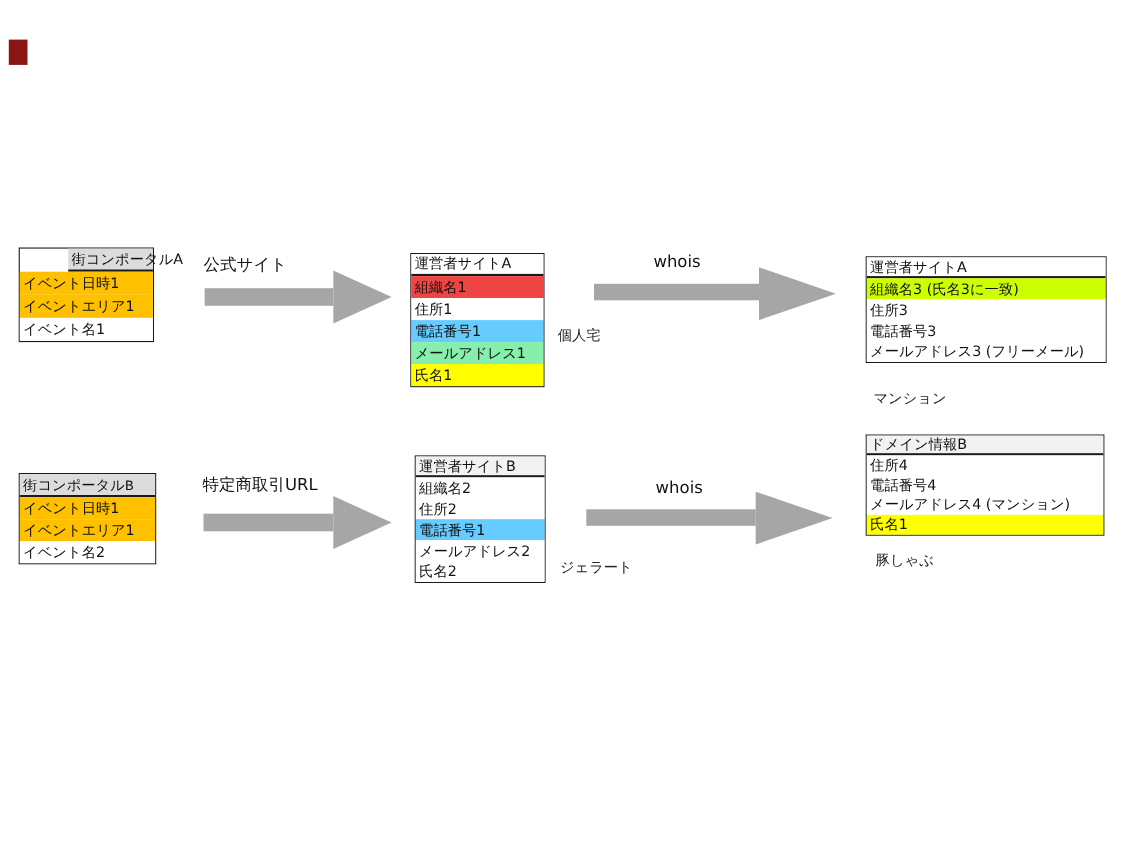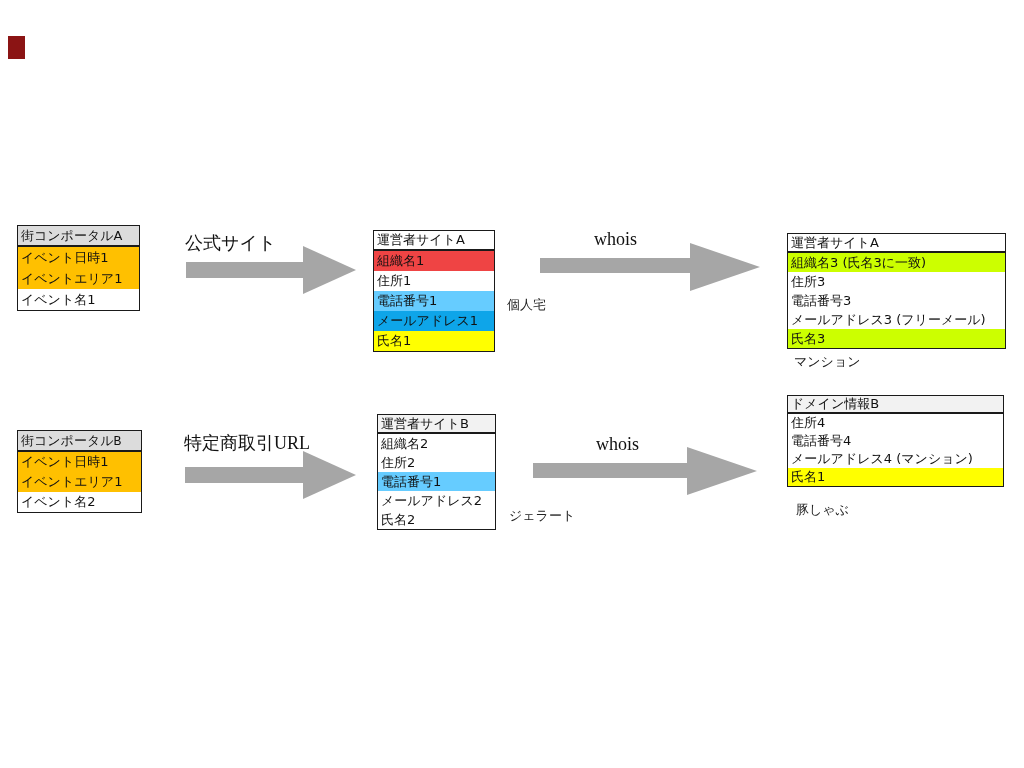--- a/index.html
+++ b/index.html
@@ -8,21 +8,21 @@
   .abs{position:absolute;}
   
   #red-marker{left:8px;top:36px;width:17px;height:23px;}
   
   .box{position:absolute;border:1px solid #1a1a1a;background:#fff;box-sizing:border-box;}
   .box-header{border-bottom:2px solid #1a1a1a;font-size:13px;white-space:nowrap;
               padding-left:3px;box-sizing:border-box;display:flex;align-items:center;}
   .box-row{font-size:13px;white-space:nowrap;padding-left:3px;box-sizing:border-box;
            display:flex;align-items:center;}
   #portal-a{left:17px;top:225px;width:123px;}
-  #portal-a .box-header{height:21px;} #portal-a .box-row{height:21px;}
+  #portal-a .box-header{height:21px;margin-left:44px;} #portal-a .box-row{height:21px;}
   #site-a{left:373px;top:230px;width:122px;}
   #site-a .box-header{height:20px;} #site-a .box-row{height:20px;}
   #domain-a{left:787px;top:233px;width:219px;}
   #domain-a .box-header{height:19px;} #domain-a .box-row{height:19px;}
   #portal-b{left:17px;top:430px;width:125px;}
   #portal-b .box-header{height:21px;font-family:Liberation Mono, monospace;} #portal-b .box-row{height:20px;}
   #site-b{left:377px;top:414px;width:119px;}
   #site-b .box-header{height:19px;} #site-b .box-row{height:19px;}
   #domain-b{left:787px;top:395px;width:217px;}
   #domain-b .box-header{height:18px;} #domain-b .box-row{height:18px;}
@@ -35,21 +35,21 @@
   #arrow2-shaft{left:540px;top:258px;width:150px;height:15px;}
   #arrow2-head{left:690px;top:243px;border-top:24px solid transparent;
                border-bottom:24px solid transparent;border-left:70px solid #A6A6A6;}
   #arrow3-shaft{left:185px;top:467px;width:118px;height:16px;}
   #arrow3-head{left:303px;top:451px;border-top:24px solid transparent;
                border-bottom:24px solid transparent;border-left:53px solid #A6A6A6;}
   #arrow4-shaft{left:533px;top:463px;width:154px;height:15px;}
   #arrow4-head{left:687px;top:447px;border-top:24px solid transparent;
                border-bottom:24px solid transparent;border-left:70px solid #A6A6A6;}
   
-  .lbl{position:absolute;font-size:18px;white-space:nowrap;color:#111;font-family:Liberation Serif, serif;}
+  .lbl{position:absolute;font-size:15px;white-space:nowrap;color:#111;}
   .note{position:absolute;font-size:13px;white-space:nowrap;color:#222;}
   #lbl-official{left:185px;top:231px;}
   #lbl-whois-top{left:594px;top:229px;}
   #lbl-tokutei{left:184px;top:431px;}
   #lbl-whois-bottom{left:596px;top:434px;}
   #note-kojintaku{left:507px;top:296px;}
   #note-mansion{left:794px;top:353px;}
   #note-gelato{left:509px;top:507px;}
   #note-tonshabu{left:796px;top:501px;}
 </style>
@@ -67,37 +67,36 @@
 
 <div id="lbl-official" class="lbl">公式サイト</div>
 <div id="arrow1-shaft" class="shaft"></div>
 <div id="arrow1-head" class="head"></div>
 
 <div id="site-a" class="box">
   <div class="box-header" style="background: rgb(255, 255, 255);">運営者サイトA</div>
   <div class="box-row" style="background: #ef4444;">組織名1</div>
   <div class="box-row" style="background: rgb(255, 255, 255);">住所1</div>
   <div class="box-row" style="background: rgb(102, 204, 255);">電話番号1</div>
-  <div class="box-row" style="background: #0ea5e9;">メールアドレス1</div>
+  <div class="box-row" style="background: #86efac;">メールアドレス1</div>
   <div class="box-row" style="background: rgb(255, 255, 0);">氏名1</div>
 </div>
 
 <div id="note-kojintaku" class="note">個人宅</div>
 
 <div id="lbl-whois-top" class="lbl">whois</div>
 <div id="arrow2-shaft" class="shaft"></div>
 <div id="arrow2-head" class="head"></div>
 
 <div id="domain-a" class="box">
   <div class="box-header" style="background: rgb(255, 255, 255);">運営者サイトA</div>
   <div class="box-row" style="background: rgb(204, 255, 0);">組織名3 (氏名3に一致)</div>
   <div class="box-row" style="background: rgb(255, 255, 255);">住所3</div>
   <div class="box-row" style="background: rgb(255, 255, 255);">電話番号3</div>
   <div class="box-row" style="background: rgb(255, 255, 255);">メールアドレス3 (フリーメール)</div>
-  <div class="box-row" style="background: rgb(204, 255, 0);">氏名3</div>
 </div>
 
 <div id="note-mansion" class="note">マンション</div>
 
 <div id="portal-b" class="box">
   <div class="box-header" style="background: rgb(220, 220, 220);">街コンポータルB</div>
   <div class="box-row" style="background: rgb(255, 192, 0);">イベント日時1</div>
   <div class="box-row" style="background: rgb(255, 192, 0);">イベントエリア1</div>
   <div class="box-row" style="background: rgb(255, 255, 255);">イベント名2</div>
 </div>

